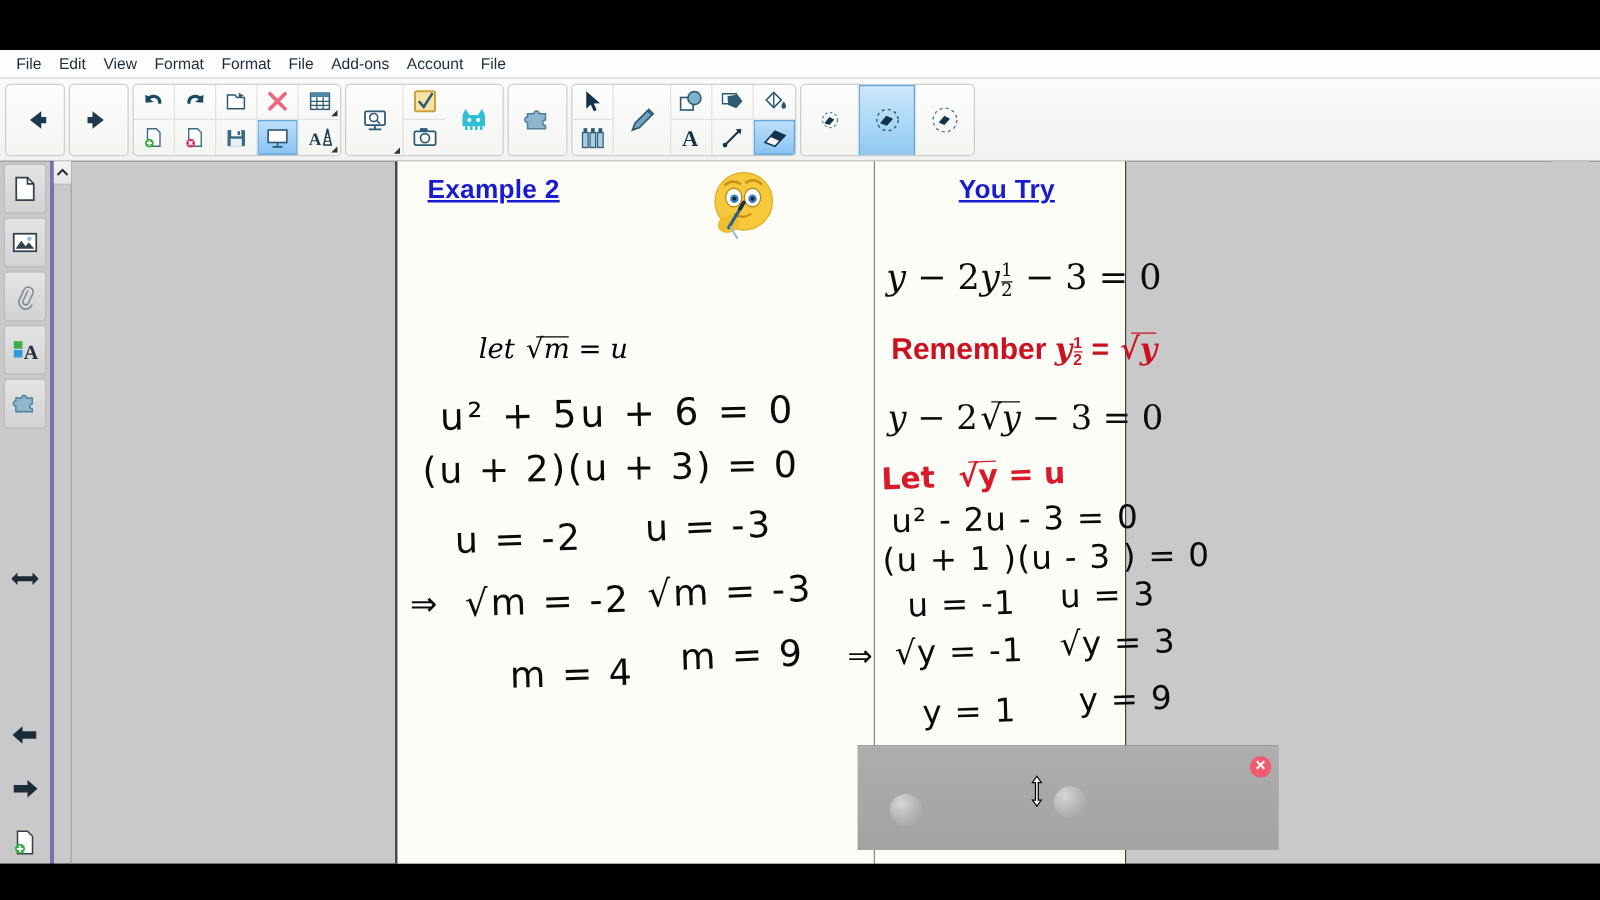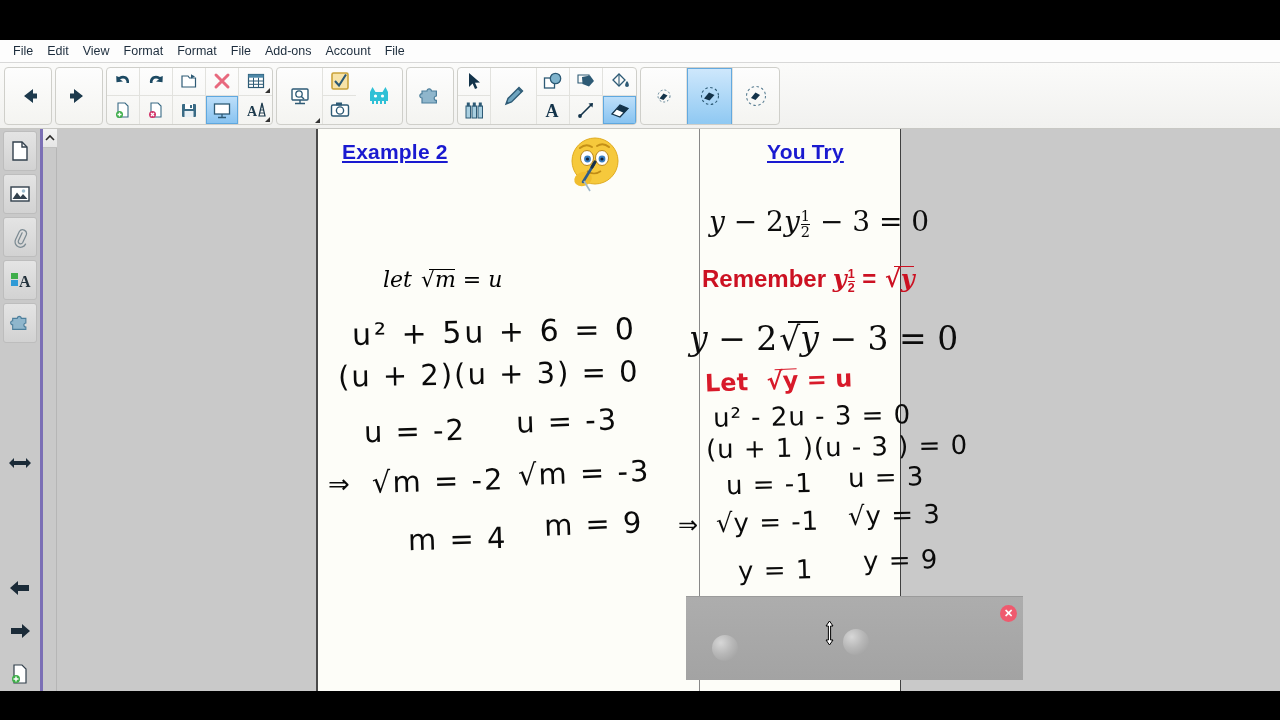--- a/index.html
+++ b/index.html
@@ -533,30 +533,30 @@
 
       <div class="title" style="left:449px; top:11px;">You Try</div>
 
       <div class="eq" style="left:391px; top:76px; font-size:28px;">
         <i>y</i> − 2<i>y</i><span class="frac">
             <span class="num">1</span>
             <span class="den">2</span>
           </span> − 3 = 0
       </div>
 
-      <div class="red-note" style="left:384px; top:135px; font-size:24px; font-weight:600;">
+      <div class="red-note" style="left:395px; top:135px; font-size:24px; font-weight:600;">
         <span>Remember</span>
         <span style="font-family:'DejaVu Serif',serif; font-style:italic;">y</span><span class="frac" style="font-style:normal;">
             <span class="num">1</span>
             <span class="den">2</span>
           </span>
         = <span class="sq" style="font-family:'DejaVu Serif',serif;"><span class="bar" style="left:11px;right:1px;"></span>√<i>y</i></span>
       </div>
 
-      <div class="eq" style="left:371px; top:190px; font-size:33px;">
+      <div class="eq" style="left:392px; top:190px; font-size:27px;">
         <i>y</i> − 2<span class="sq"><span class="bar" style="left:11px;right:1px;"></span>√<i>y</i></span> − 3 = 0
       </div>
 
       <div class="hand red" style="left:387px; top:238px; font-size:24px; transform:rotate(-2deg);">
         Let&nbsp; <span class="sq"><span class="bar" style="left:10px;right:1px;"></span>√y</span> = u
       </div>
 
       <div class="hand" style="left:395px; top:272px; font-size:26px; letter-spacing:1px; transform:rotate(-1deg);">u² - 2u - 3 = 0</div>
       <div class="hand" style="left:388px; top:303px; font-size:26px; letter-spacing:1px; transform:rotate(-1deg);">(u + 1 )(u - 3 ) = 0</div>
 

